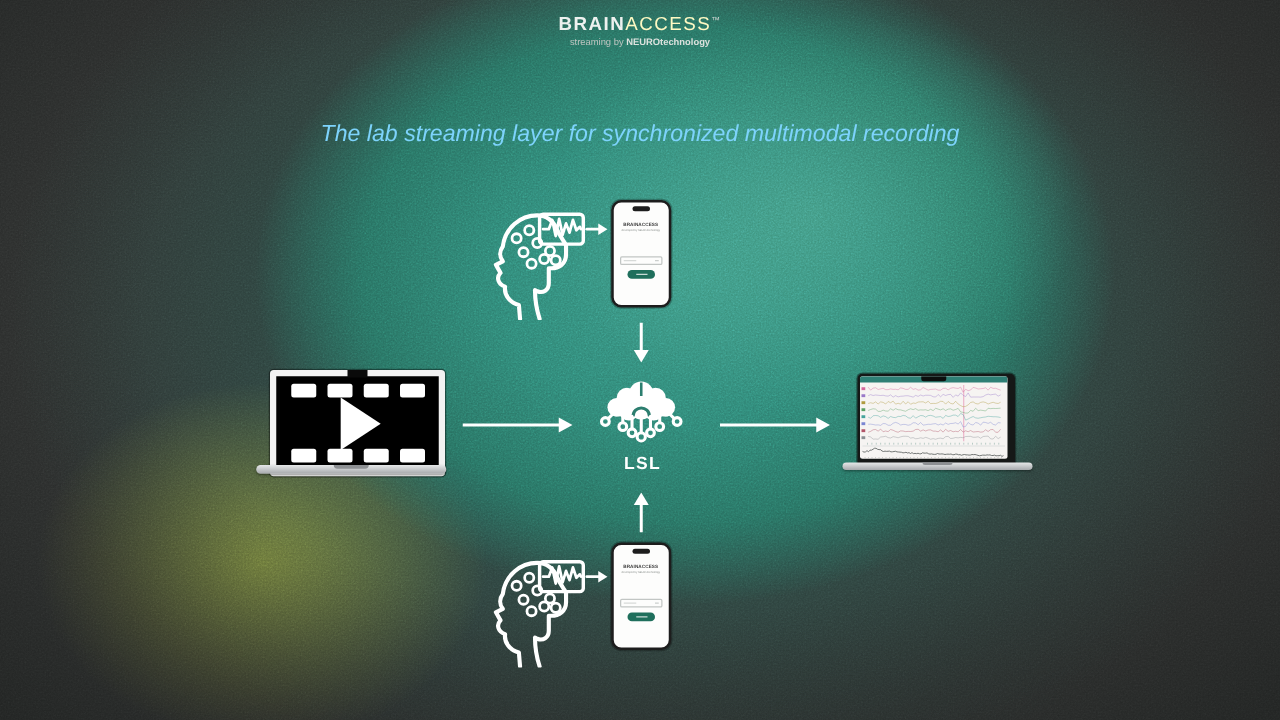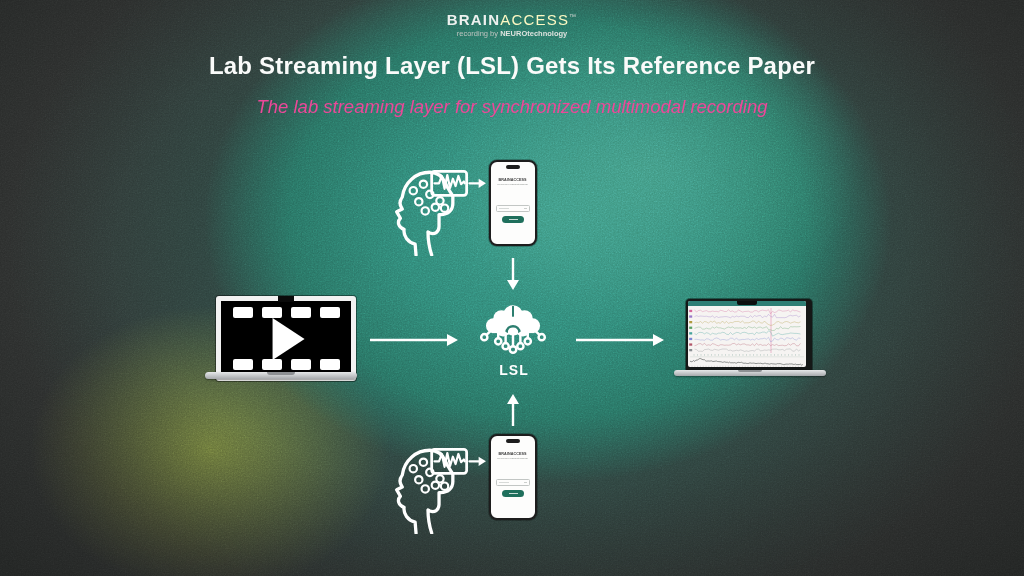--- a/index.html
+++ b/index.html
@@ -30,21 +30,21 @@
   .logo{top:12px;line-height:1.1;}
   .logo-l1{font-size:15px;letter-spacing:1.2px;color:#eef1ef;}
   .logo-bold{font-weight:800;text-align:center;}
   .logo-light{font-weight:300;color:#fef9c3;}
   .logo-tm{font-size:7px;vertical-align:super;color:#cfd4d1;}
   .logo-l2{font-size:7.5px;color:#bfc5c1;margin-top:1px;}
   .logo-l2 b{color:#dde2de;}
 
   
   .title{top:52px;font-size:24px;font-weight:700;color:#fafbfa;letter-spacing:.2px;}
-  .subtitle{top:96px;font-size:18.5px;font-style:italic;color:#ec4899;}
+  .subtitle{top:96px;font-size:18.5px;font-style:italic;color:#7dd3fc;}
 
   
   .phone{width:44px;height:82px;background:#fdfdfc;border:2.5px solid #1d1d1d;border-radius:8px;
          box-shadow:0 0 0 1px rgba(0,0,0,.25);display:flex;flex-direction:column;align-items:center;}
   .phone-notch{width:14px;height:3.5px;background:#1d1d1d;border-radius:2px;margin-top:3px;}
   .phone-brand{margin-top:9px;font-size:6px;font-weight:800;letter-spacing:.1px;color:#3a3a3a;
                transform:scale(.62);transform-origin:center top;white-space:nowrap;}
   .phone-tagline{font-size:5px;color:#8a8f8c;transform:scale(.42);transform-origin:center top;
                  white-space:nowrap;margin-top:-1px;}
   .phone-input{width:28px;height:5.5px;border:1px solid #c2c6c4;border-radius:1.5px;margin-top:16px;
@@ -93,24 +93,23 @@
   <svg class="grain" width="1024" height="576" xmlns="http://www.w3.org/2000/svg">
     <filter id="grainF">
         <feTurbulence type="fractalNoise" baseFrequency="0.75" numOctaves="2" stitchTiles="stitch"></feTurbulence>
         <feColorMatrix type="saturate" values="0"></feColorMatrix>
       </filter>
     <rect width="1024" height="576" filter="url(#grainF)"></rect>
   </svg>
 
   <div class="abs ctext logo">
     <div class="logo-l1"><span class="logo-bold">BRAIN</span><span class="logo-light">ACCESS</span><span class="logo-tm">™</span></div>
-    <div class="logo-l2"><span>recording by</span> <b>NEUROtechnology</b></div>
-  </div>
-
-  <div class="abs ctext title">Lab Streaming Layer (LSL) Gets Its Reference Paper</div>
+    <div class="logo-l2"><span>streaming by</span> <b>NEUROtechnology</b></div>
+  </div>
+
   <div class="abs ctext subtitle">The lab streaming layer for synchronized multimodal recording</div>
 
   <svg class="abs stroke-icon" style="left:391px;top:164px;" width="97" height="92" viewBox="0 0 105 100">
     <path stroke-width="3.6" d="M27,99 L26,87 C18,85 13,78 14,71 C8,69 6,63 10,59 L6,52 L12,49 C9,45 9,40 12,36 C14,20 27,9 42,9 C50,9 56,14 59,21 C62,28 65,31 67,35 L67,43 C67,51 61,55 54,55 L52,55 L52,68 C52,74 47,77 42,75 L40,74 C40,82 41,90 44,99"></path>
     <g stroke-width="2.4">
       <circle cx="24" cy="29" r="4"></circle>
         <circle cx="35" cy="22" r="4"></circle>
         <circle cx="30" cy="41" r="4"></circle>
       <circle cx="42" cy="33" r="4"></circle>
         <circle cx="53" cy="40" r="4"></circle>

